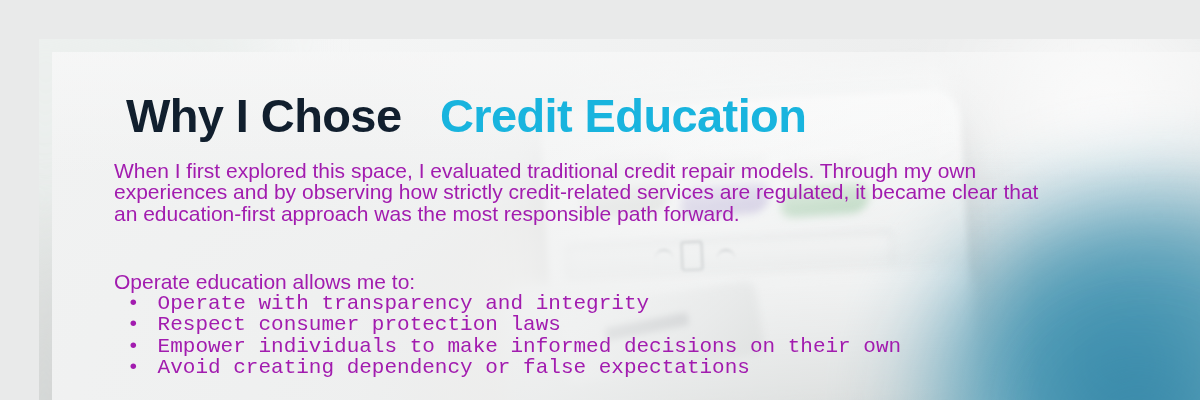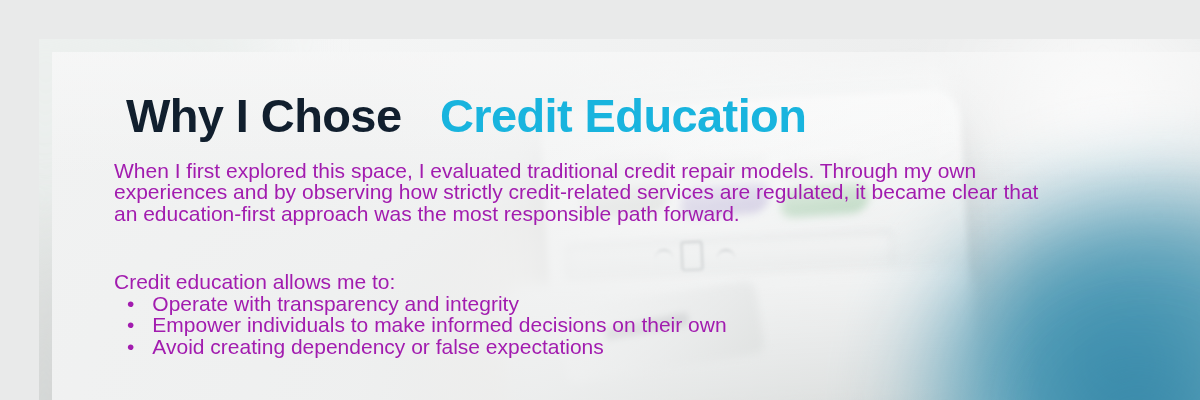--- a/index.html
+++ b/index.html
@@ -227,20 +227,21 @@
 
   .para { margin:0; }
   .gap  { height:21px; }
 
   .list-intro { margin:0; }
   .bullets { list-style:none; margin:0; padding:0; }
   .bullets li {
     margin:0;
     line-height:21.5px;
     white-space:nowrap;
+    font-family:Liberation Mono, monospace;
   }
   .bullets li .dot { margin-right:5px; }
 
   .closing { margin:0; }
 </style>
 </head>
 <body>
 
 <div class="hero">
 
@@ -282,24 +283,25 @@
   <div class="content">
 
     <h1 class="headline"><span>Why I Chose </span><span class="accent">Credit Education</span></h1>
 
     <div class="copy">
 
       <p class="para">When I first explored this space, I evaluated traditional credit repair models. Through my own experiences and by observing how strictly credit-related services are regulated, it became clear that an education-first approach was the most responsible path forward.</p>
 
       <div class="gap"></div>
 
-      <p class="list-intro">Credit education allows me to:</p>
+      <p class="list-intro">Operate education allows me to:</p>
 
       <ul class="bullets">
         <li><span class="dot">•</span><span>Operate with transparency and integrity</span></li>
+        <li><span class="dot">•</span><span>Respect consumer protection laws</span></li>
         <li><span class="dot">•</span><span>Empower individuals to make informed decisions on their own</span></li>
         <li><span class="dot">•</span><span>Avoid creating dependency or false expectations</span></li>
       </ul>
 
       <div class="gap"></div>
 
 
     </div>
   </div>
 </div>

